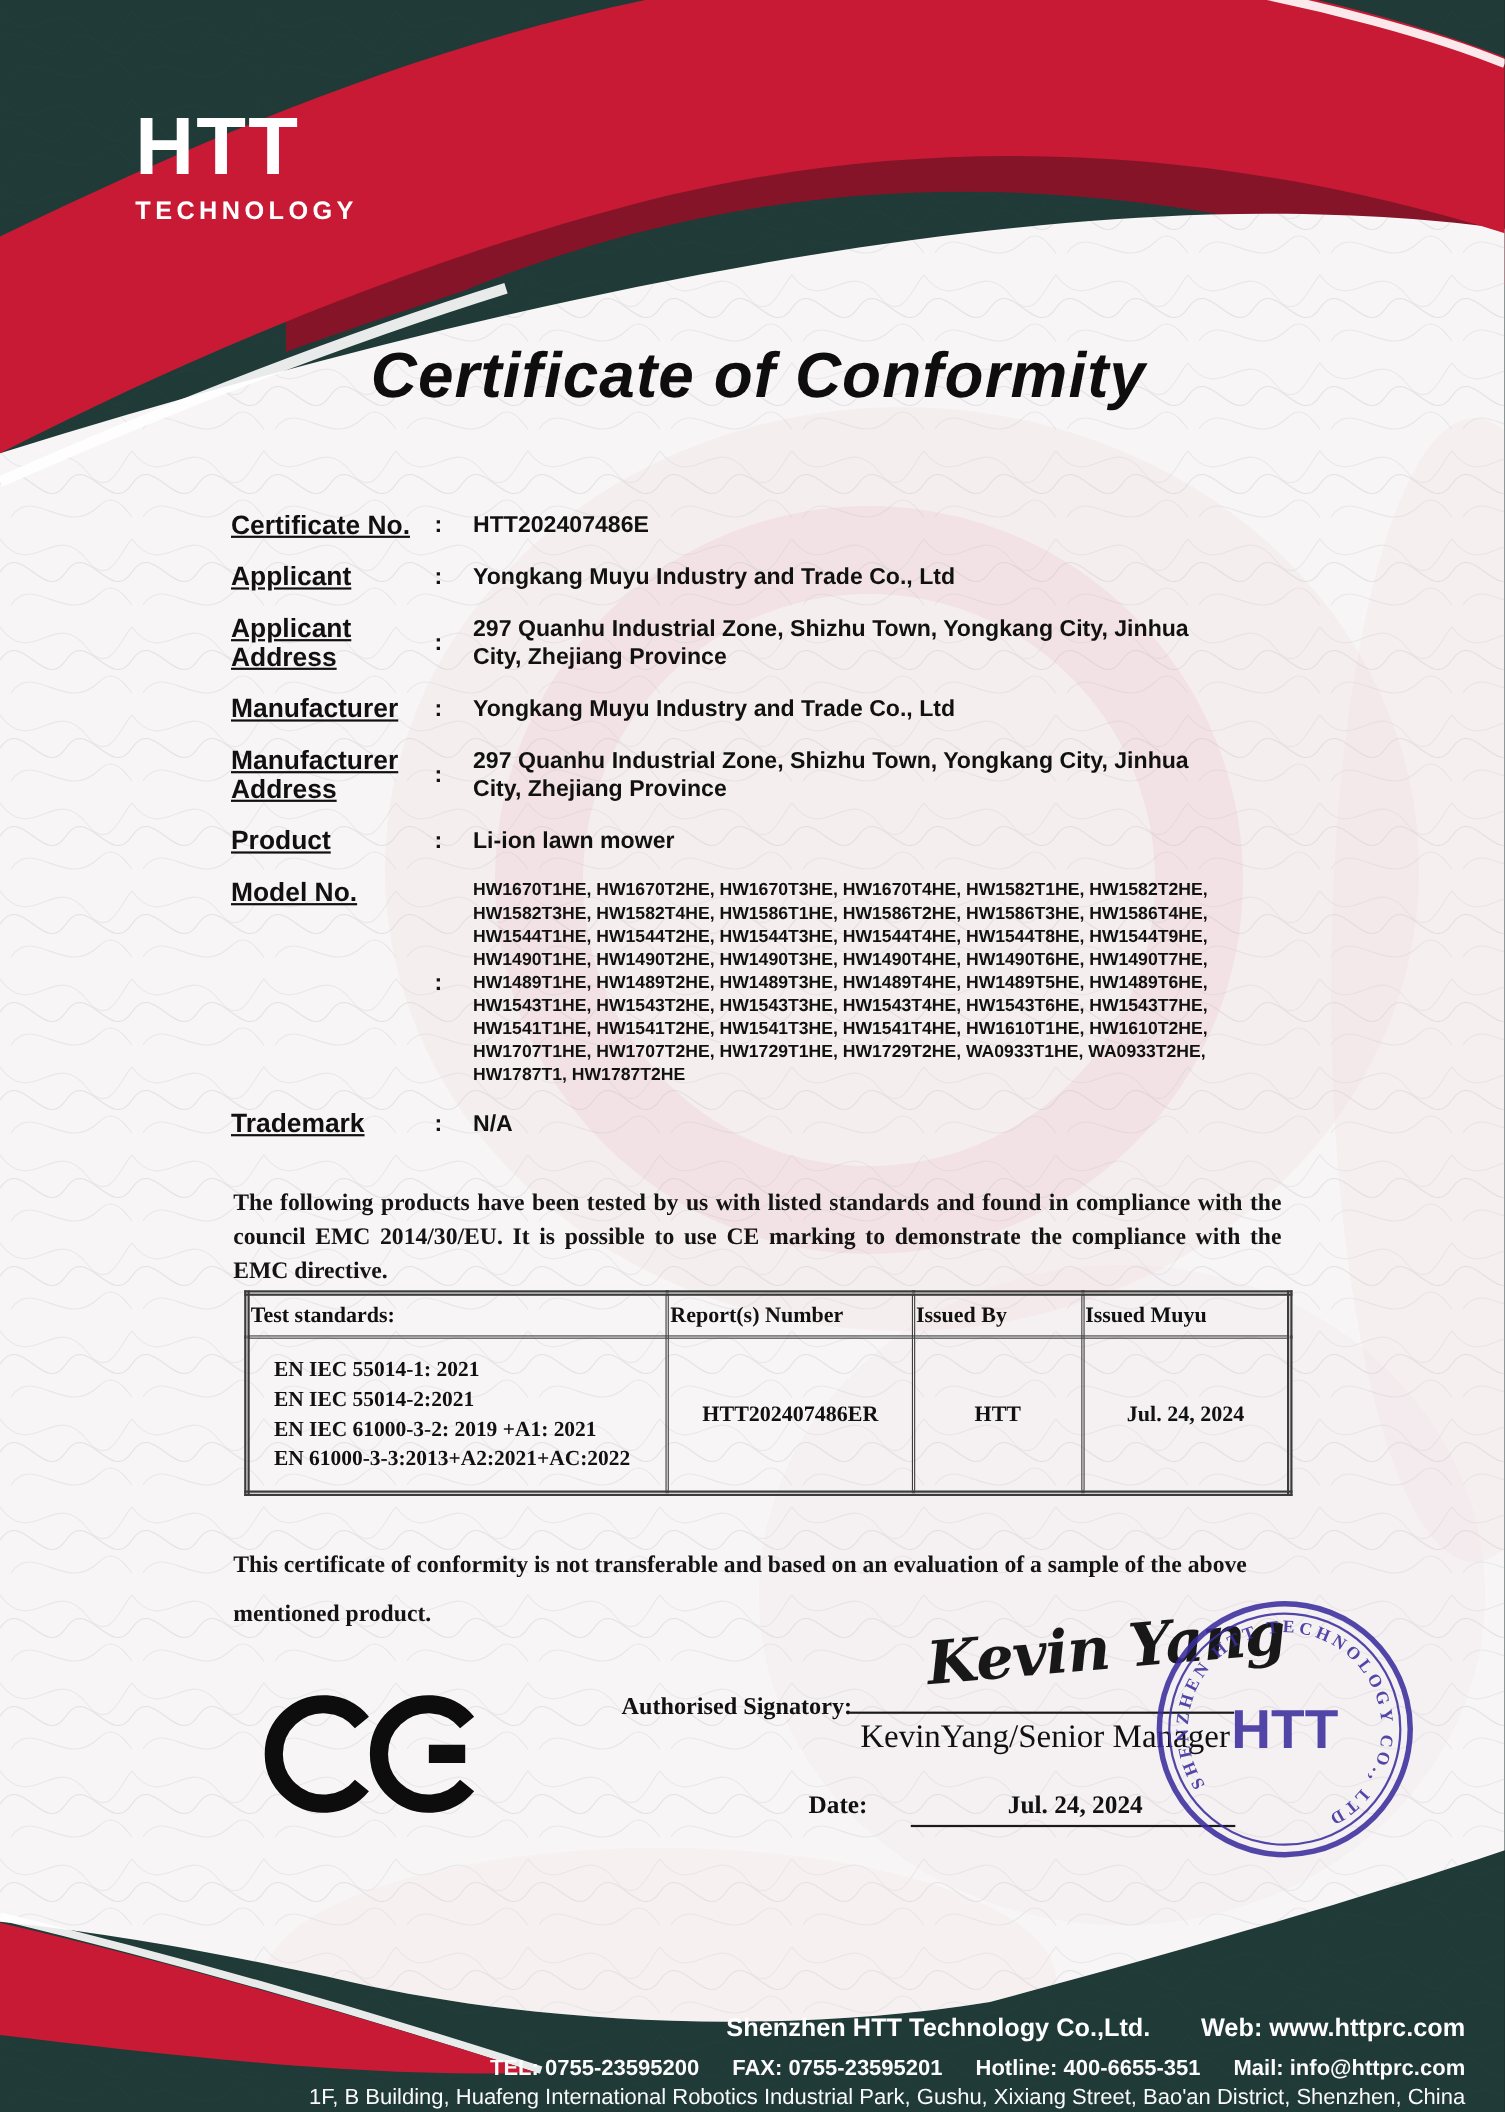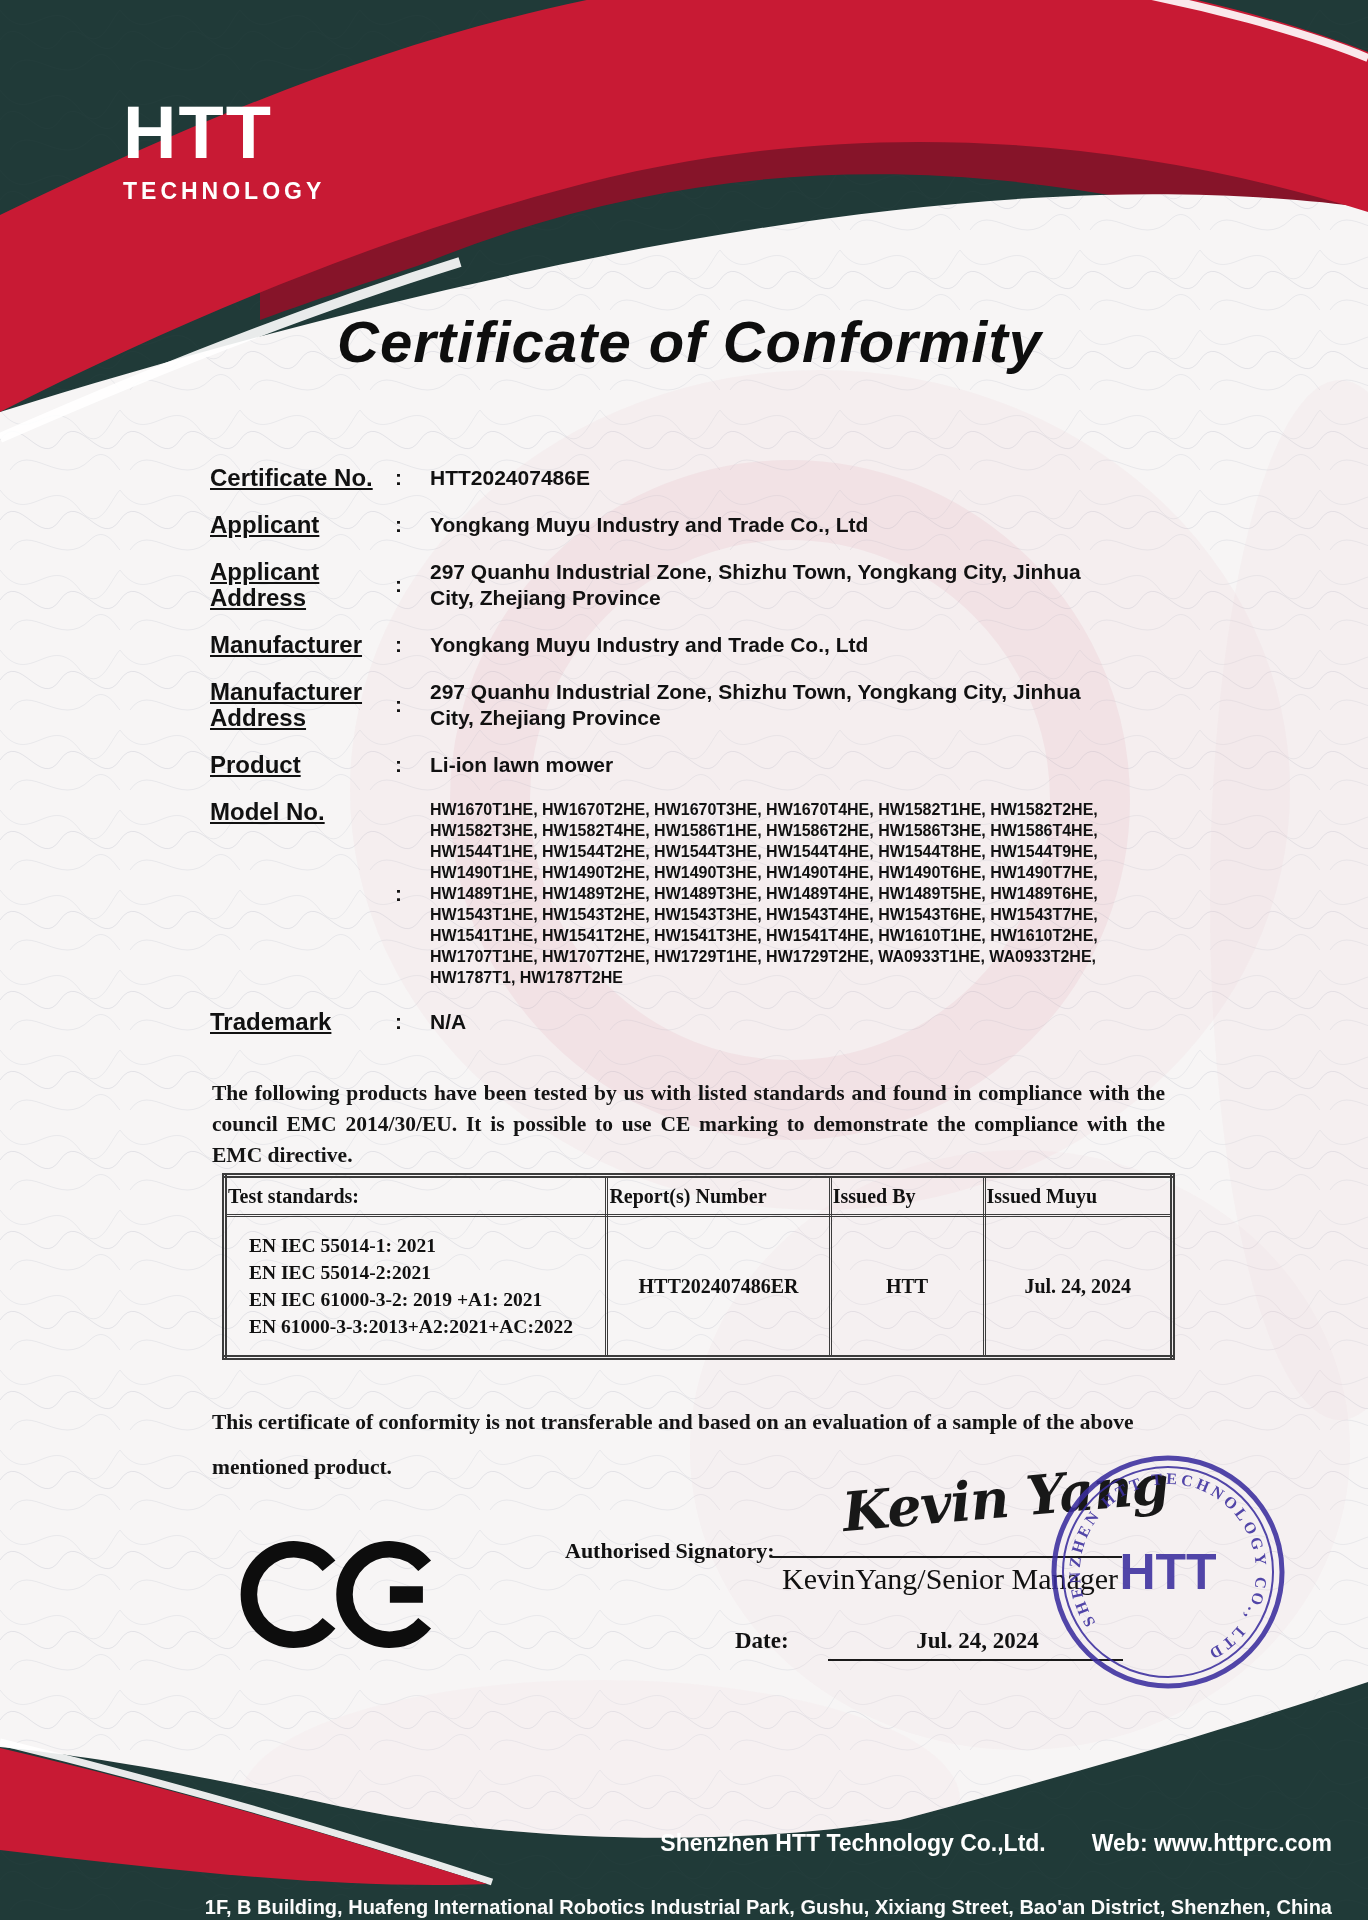--- a/index.html
+++ b/index.html
@@ -67,21 +67,21 @@
 
   
   .stamp{position:absolute;left:1038px;top:1442px;}
 
   
   .f1{position:absolute;right:36px;top:1830px;display:flex;gap:46px;color:#fff;
     font-size:23px;font-weight:bold;white-space:nowrap;}
   .f2{position:absolute;right:36px;top:1869px;display:flex;gap:30px;color:#fbfbfb;
     font-size:20px;font-weight:bold;white-space:nowrap;}
   .f3{position:absolute;right:36px;top:1896px;color:#fbfbfb;font-size:20px;
-    font-weight:bold;white-space:nowrap;}
+    font-weight:normal;white-space:nowrap;}
 </style>
 </head>
 <body>
 
 <div class="page">
 
   <svg class="bg" width="1368" height="1920" viewBox="0 0 1368 1920">
     <defs>
       <pattern id="guil" width="120" height="80" patternUnits="userSpaceOnUse">
         <path d="M0,40 C 20,10 40,70 60,40 C 80,10 100,70 120,40" stroke="#8a90a6" stroke-width="1" fill="none" opacity="0.35"></path>
@@ -259,16 +259,22 @@
           <textPath href="#ringPath">SHENZHEN HTT TECHNOLOGY CO., LTD</textPath>
         </text>
         <text x="130" y="147" text-anchor="middle" font-size="50" font-weight="bold" fill="#3b2e9e" transform="rotate(125 130 130)" font-family="Liberation Sans, sans-serif">HTT</text>
       </g>
     </svg>
 
     <div class="f1">
       <span>Shenzhen HTT Technology Co.,Ltd.</span>
       <span>Web: www.httprc.com</span>
     </div>
+    <div class="f2">
+      <span>TEL: 0755-23595200</span>
+      <span>FAX: 0755-23595201</span>
+      <span>Hotline: 400-6655-351</span>
+      <span>Mail: info@httprc.com</span>
+    </div>
     <div class="f3">1F, B Building, Huafeng International Robotics Industrial Park, Gushu, Xixiang Street, Bao'an District, Shenzhen, China</div>
 
   </div>
 </div>
 
 </body></html>

